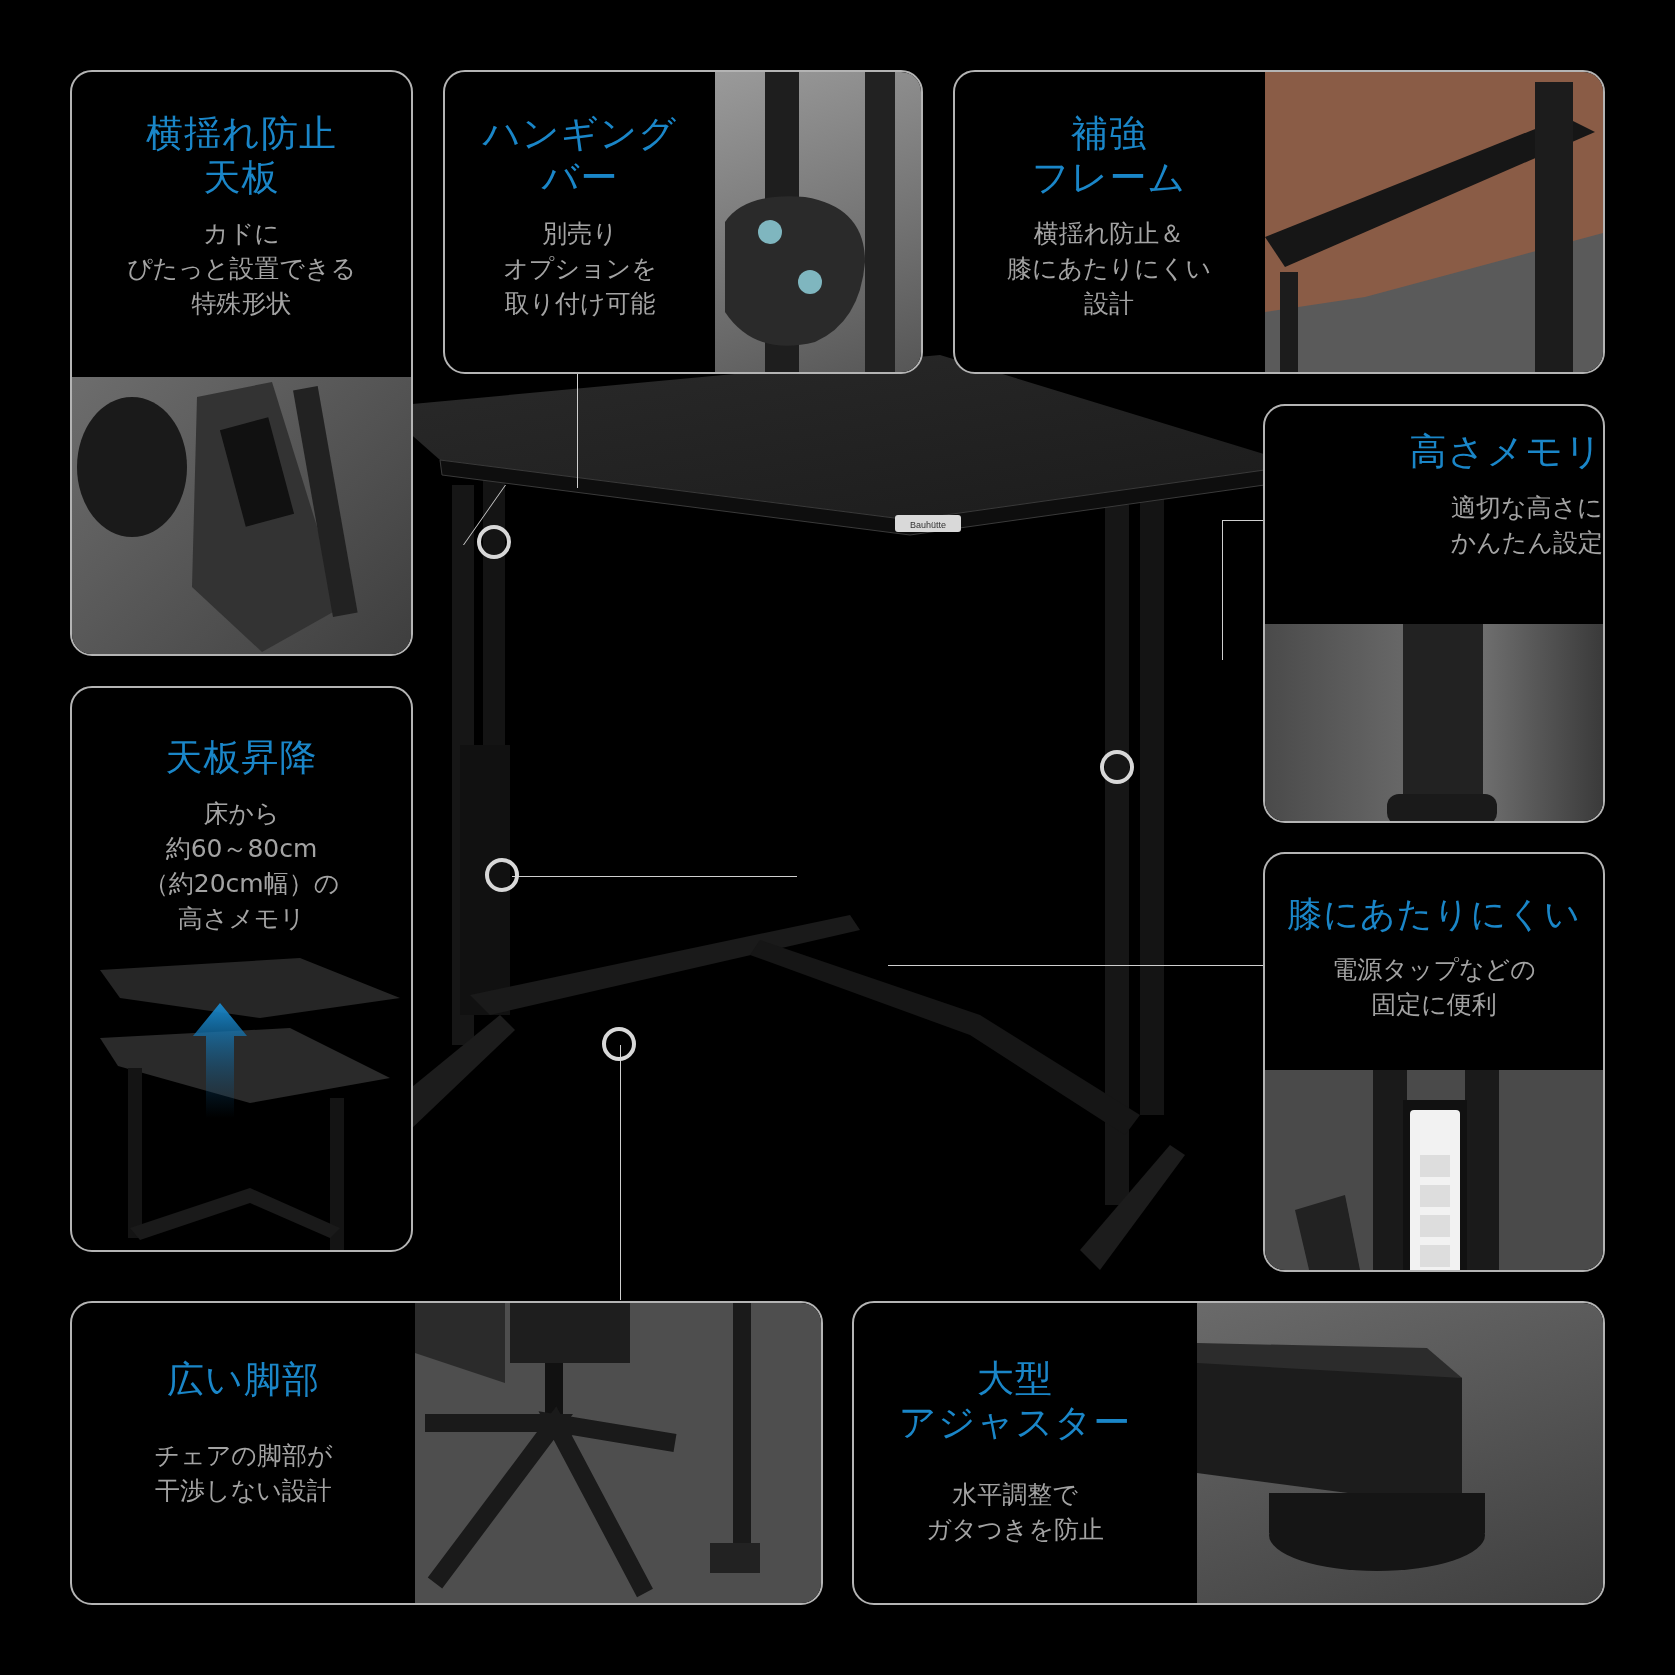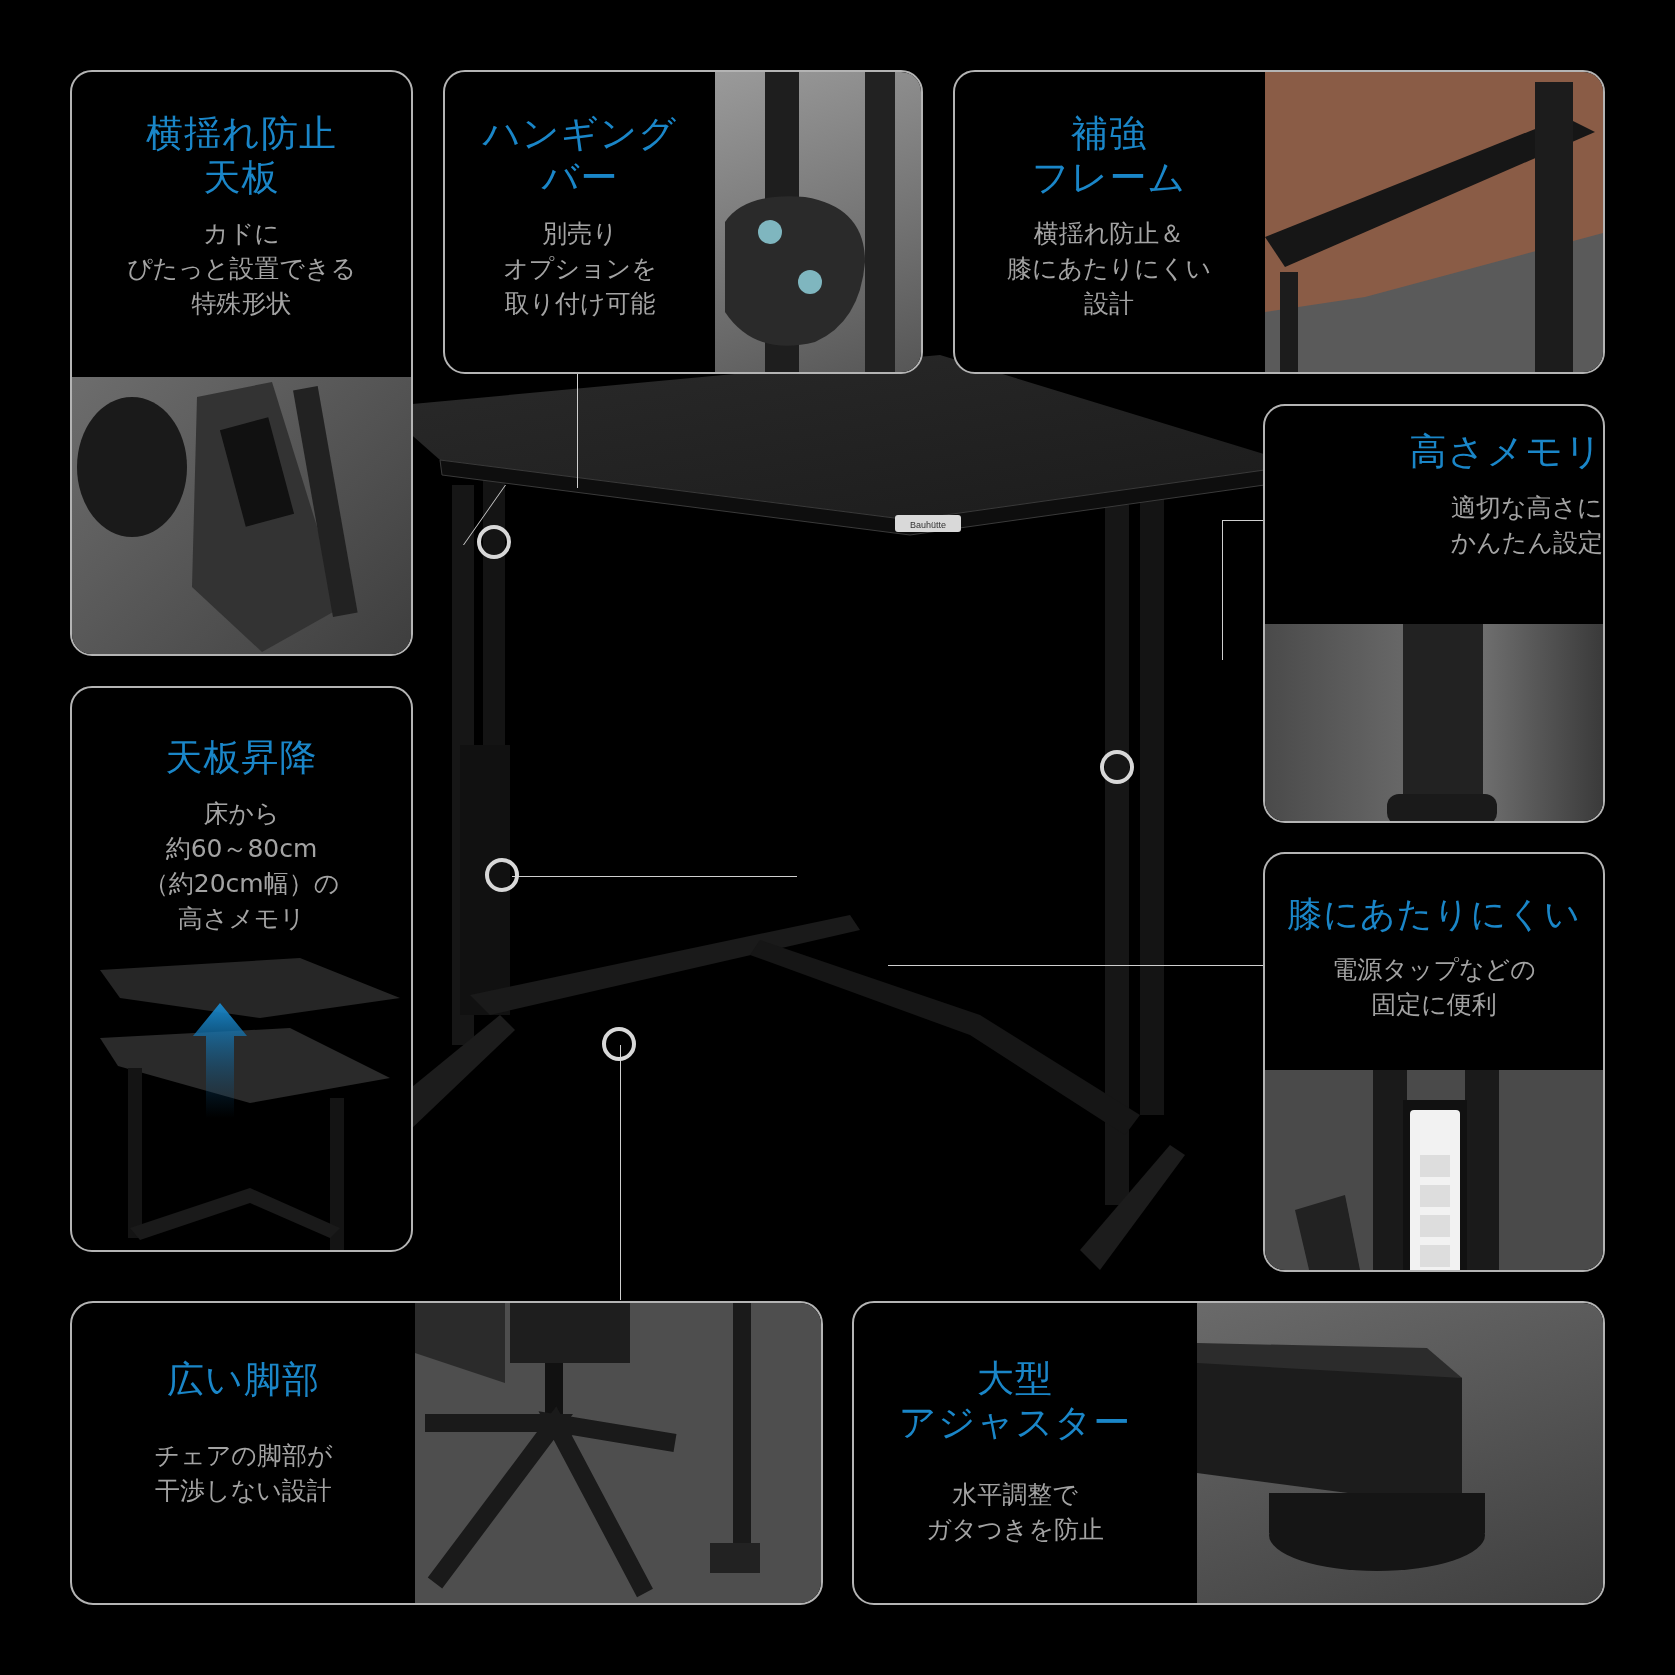--- a/index.html
+++ b/index.html
@@ -170,21 +170,21 @@
         <rect x="145" y="40" width="50" height="164" rx="4" fill="#f2f2f2"></rect>
         <rect x="155" y="85" width="30" height="22" fill="#ddd"></rect>
         <rect x="155" y="115" width="30" height="22" fill="#ddd"></rect>
         <rect x="155" y="145" width="30" height="22" fill="#ddd"></rect>
         <rect x="155" y="175" width="30" height="22" fill="#ddd"></rect>
         <polygon points="30,140 80,125 95,200 45,204" fill="#222"></polygon>
       </svg>
   </div>
 </div>
 
-<div class="card" style="left:70px;top:1301px;width:753px;height:304px;border-radius:23px;">
+<div class="card" style="left:70px;top:1301px;width:753px;height:304px;">
   <div class="txt" style="left:0;top:55px;width:343px;">
     <div class="title">広い脚部</div>
     <div class="desc" style="margin-top:36px;">チェアの脚部が
 干渉しない設計</div>
   </div>
   <div class="photo" style="left:343px;top:0;width:410px;height:304px;background:#4e4e4e;">
     <svg width="410" height="304">
         <polygon points="0,0 90,0 90,80 0,50" fill="#2b2b2b"></polygon>
         <rect x="95" y="0" width="120" height="60" fill="#1e1e1e"></rect>
         <rect x="130" y="60" width="18" height="60" fill="#111"></rect>

